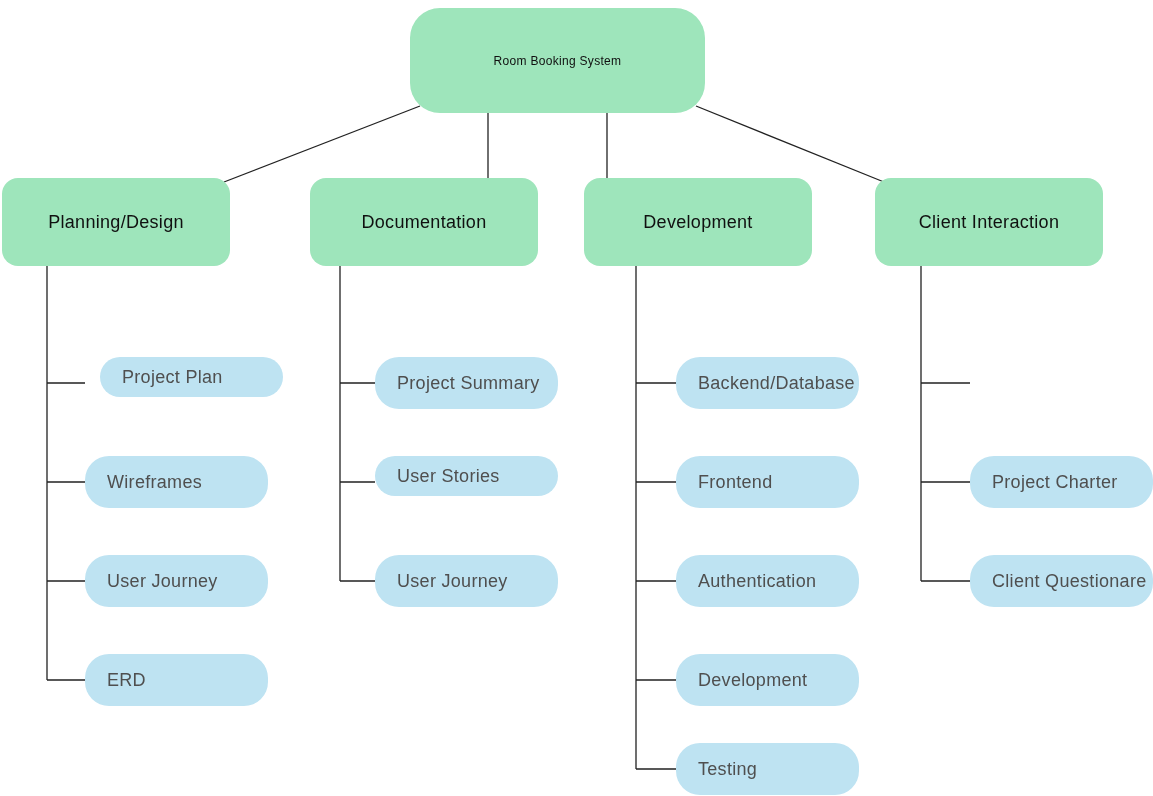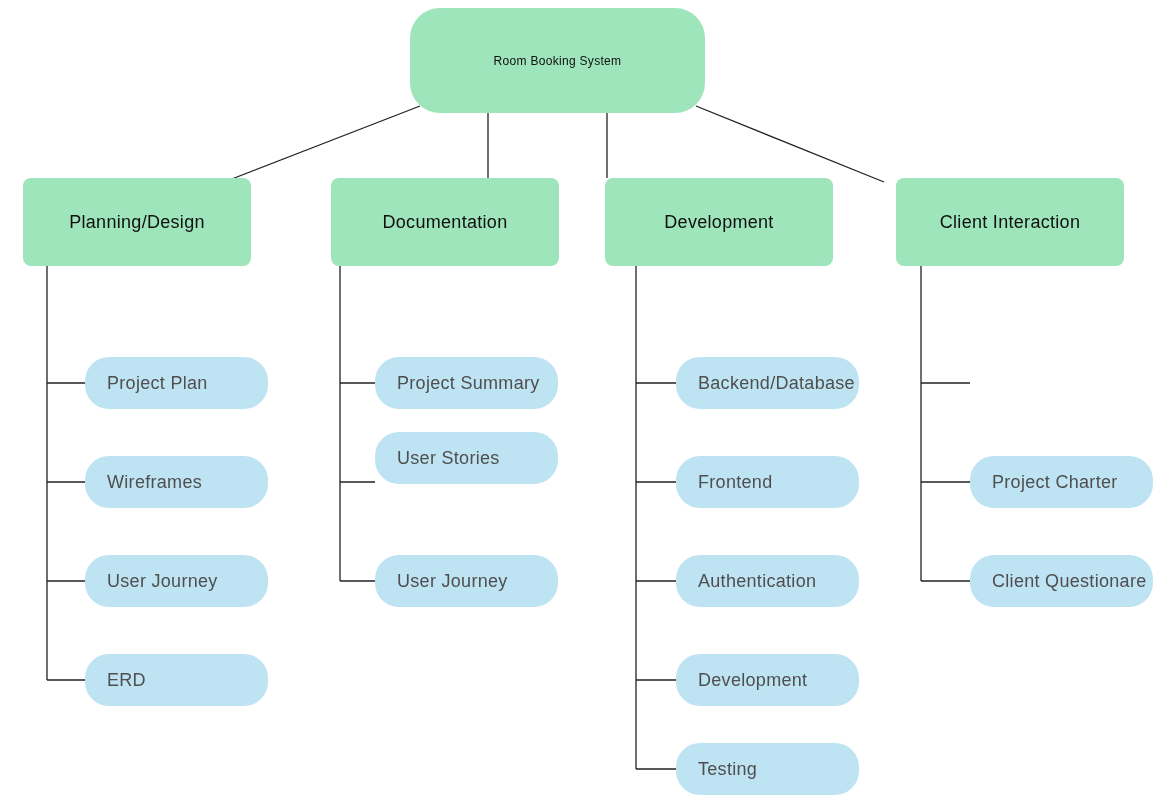--- a/index.html
+++ b/index.html
@@ -42,25 +42,24 @@
   }
   .root-node{
     background:var(--branch-fill);
     border-radius:30px;
     color:var(--branch-text);
     font-size:12px;
     font-weight:500;
   }
   .branch-node{
     background:var(--branch-fill);
-    border-radius:8px;
+    border-radius:16px;
     color:var(--branch-text);
     font-size:18px;
     font-weight:500;
-    margin-left:21px;
   }
   .leaf-node{
     background:var(--leaf-fill);
     border-radius:24px;
     color:var(--leaf-text);
     font-size:18px;
     font-weight:400;
     justify-content:flex-start;
     padding-left:22px;
   }
@@ -96,37 +95,37 @@
   <div class="node branch-node" style="left:310px;top:178px;width:228px;height:88px">
     <span class="lbl">Documentation</span>
   </div>
   <div class="node branch-node" style="left:584px;top:178px;width:228px;height:88px">
     <span class="lbl">Development</span>
   </div>
   <div class="node branch-node" style="left:875px;top:178px;width:228px;height:88px">
     <span class="lbl">Client Interaction</span>
   </div>
 
-  <div class="node leaf-node" style="left:85px;top:357px;width:183px;height:52px">
+  <div class="node leaf-node" style="left:100px;top:357px;width:183px;height:40px">
     <span class="lbl">Project Plan</span>
   </div>
   <div class="node leaf-node" style="left:85px;top:456px;width:183px;height:52px">
     <span class="lbl">Wireframes</span>
   </div>
   <div class="node leaf-node" style="left:85px;top:555px;width:183px;height:52px">
     <span class="lbl">User Journey</span>
   </div>
   <div class="node leaf-node" style="left:85px;top:654px;width:183px;height:52px">
     <span class="lbl">ERD</span>
   </div>
 
   <div class="node leaf-node" style="left:375px;top:357px;width:183px;height:52px">
     <span class="lbl">Project Summary</span>
   </div>
-  <div class="node leaf-node" style="left:375px;top:432px;width:183px;height:52px">
+  <div class="node leaf-node" style="left:375px;top:456px;width:183px;height:40px">
     <span class="lbl">User Stories</span>
   </div>
   <div class="node leaf-node" style="left:375px;top:555px;width:183px;height:52px">
     <span class="lbl">User Journey</span>
   </div>
 
   <div class="node leaf-node" style="left:676px;top:357px;width:183px;height:52px">
     <span class="lbl">Backend/Database</span>
   </div>
   <div class="node leaf-node" style="left:676px;top:456px;width:183px;height:52px">

